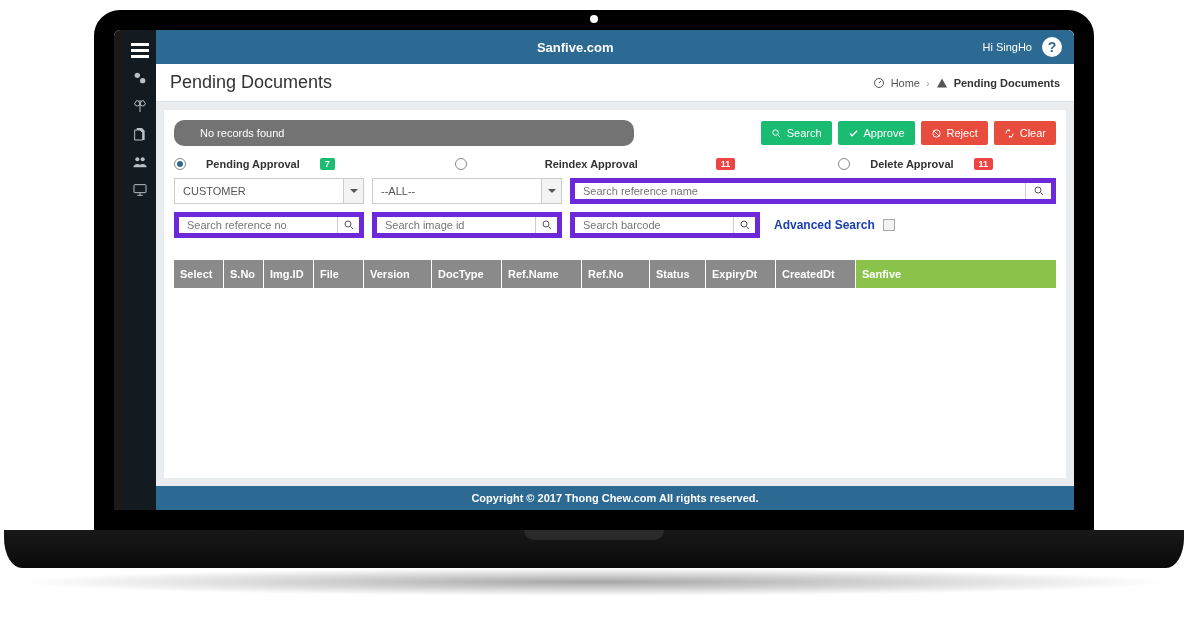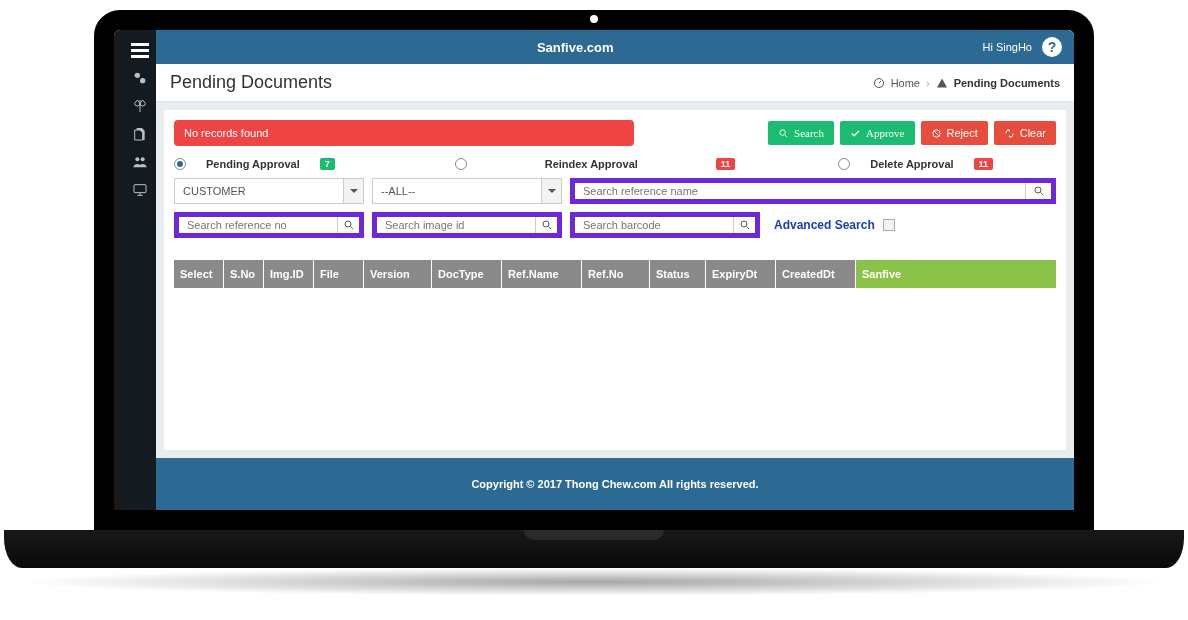--- a/index.html
+++ b/index.html
@@ -81,30 +81,30 @@
 }
 .page-title { font-size: 18px; color: #333; font-weight: 500; }
 .breadcrumb { margin-left: auto; font-size: 11px; color:#555; display:flex; align-items:center; gap:6px; }
 .breadcrumb svg { width:12px; height:12px; fill:#555; }
 .bc-sep { color:#aaa; }
 .bc-current { font-weight: bold; color:#333; }
 
 .content { background:#fff; margin: 8px; padding: 10px; flex:1; display:flex; flex-direction:column; }
 .top-row { display:flex; align-items:center; gap:6px; }
 .alert-red {
-  background:#ef4444; color:#fff; padding:7px 10px; border-radius:4px;
+  background:#737373; color:#fff; padding:7px 26px; border-radius:10px;
   flex: 1; max-width: 460px; margin-right: auto; font-size: 11px;
 }
 .btn {
   display:inline-flex; align-items:center; gap:5px;
   color:#fff; padding:6px 10px; border-radius:2px; font-size:11px;
   border:none; cursor:pointer;
 }
 .btn svg { width:11px; height:11px; fill:#fff; }
-.btn-green { background:#1abc71;font-family:Liberation Serif, serif; }
+.btn-green { background:#1abc71; }
 .btn-red { background:#e74c3c; }
 
 .radio-row { display:flex; margin-top:12px; margin-bottom:8px; }
 .radio-group { flex:1; display:flex; align-items:center; gap:20px; font-size:11px; color:#333; font-weight:bold; }
 .radio-group:nth-child(2){ justify-content:space-between; }
 .radio-group:nth-child(3){ justify-content:center; padding-left:40px; }
 .radio { width:12px; height:12px; border-radius:50%; border:1px solid #888; display:inline-flex; align-items:center; justify-content:center; }
 .radio.checked::after { content:''; width:6px; height:6px; border-radius:50%; background:#2c6a94; }
 .badge { color:#fff; padding:1px 5px; border-radius:2px; font-size:9px; font-weight:bold; }
 .badge-green { background:#1abc71; }
@@ -126,21 +126,21 @@
 .adv .chk { width:12px; height:12px; border:1px solid #aaa; background:#f2f2f2; }
 
 .table-head { display:flex; margin-top:14px; }
 .th { background:#8a8a8a; color:#fff; font-size:11px; font-weight:bold; padding:8px 6px; border-right:1px solid #fff; }
 .th:last-child { border-right:none; background:#8bc34a; flex:1; }
 .th-select { width:50px; } .th-sno { width:40px; } .th-img { width:50px; }
 .th-file { width:50px; } .th-ver { width:68px; } .th-dt { width:70px; }
 .th-rn { width:80px; } .th-rno { width:68px; } .th-st { width:56px; }
 .th-ed { width:70px; } .th-cd { width:80px; }
 
-.footer-bar { background:#2c6a94; color:#fff; text-align:center; padding:20px; font-size:11px; font-weight:bold; }
+.footer-bar { background:#2c6a94; color:#fff; text-align:center; padding:6px; font-size:11px; font-weight:bold; }
 </style>
 </head>
 <body>
 
 <div class="laptop-frame">
   <div class="laptop-camera"></div>
   <div class="laptop-screen">
     <div class="app">
       <div class="dark-strip"></div>
       <div class="sidebar">

